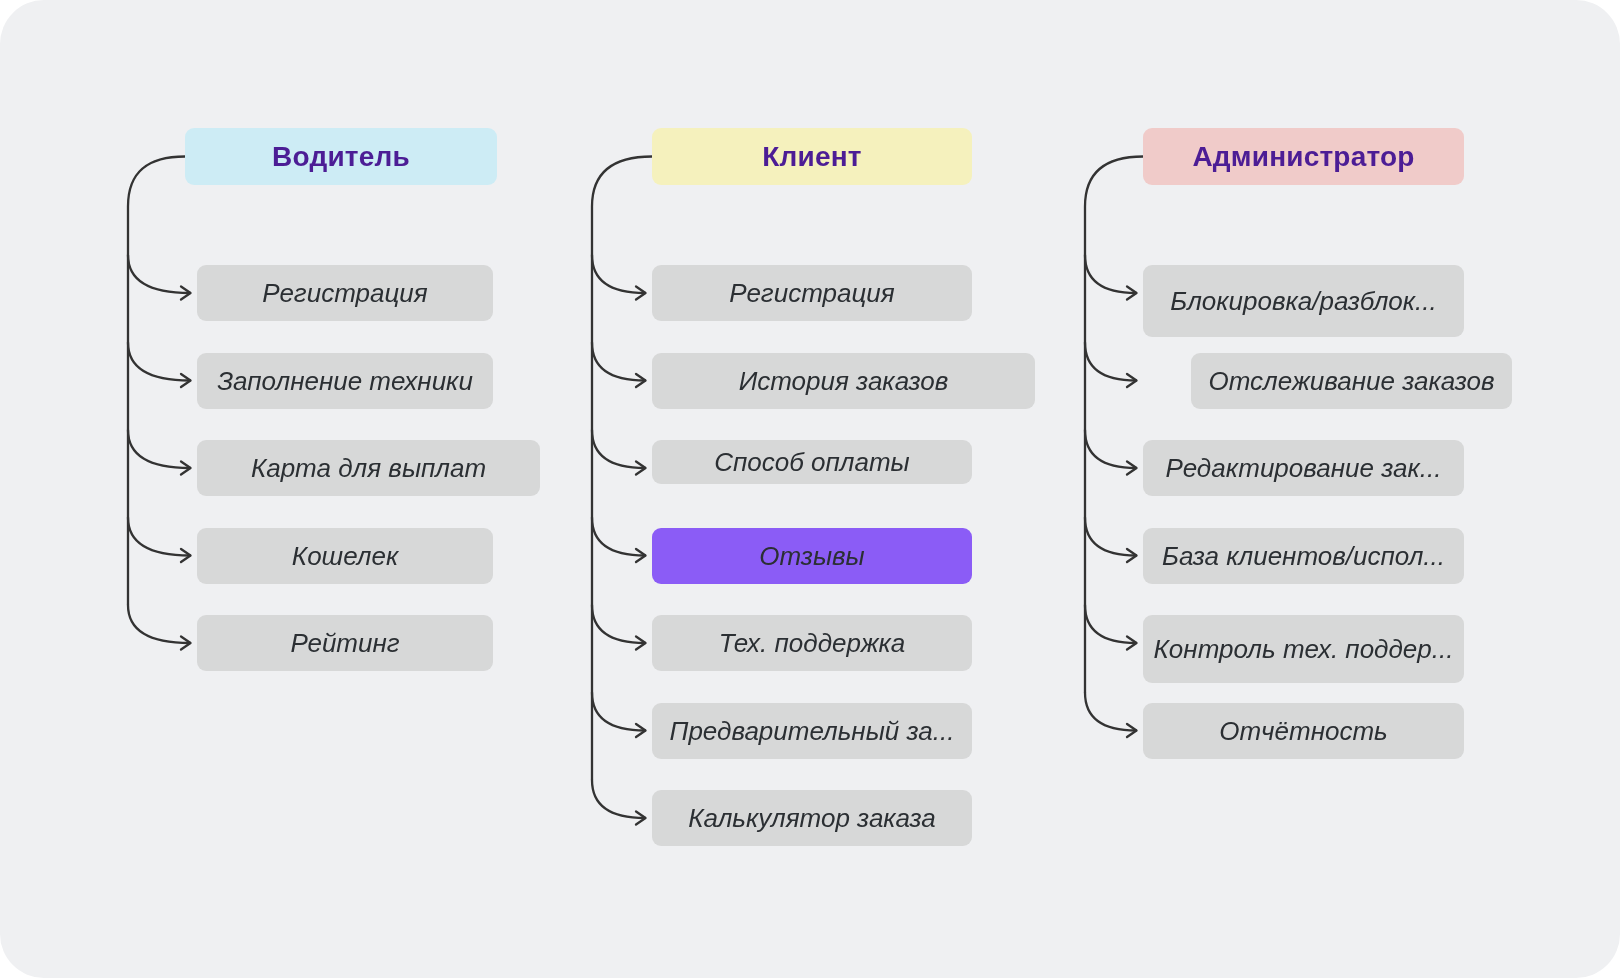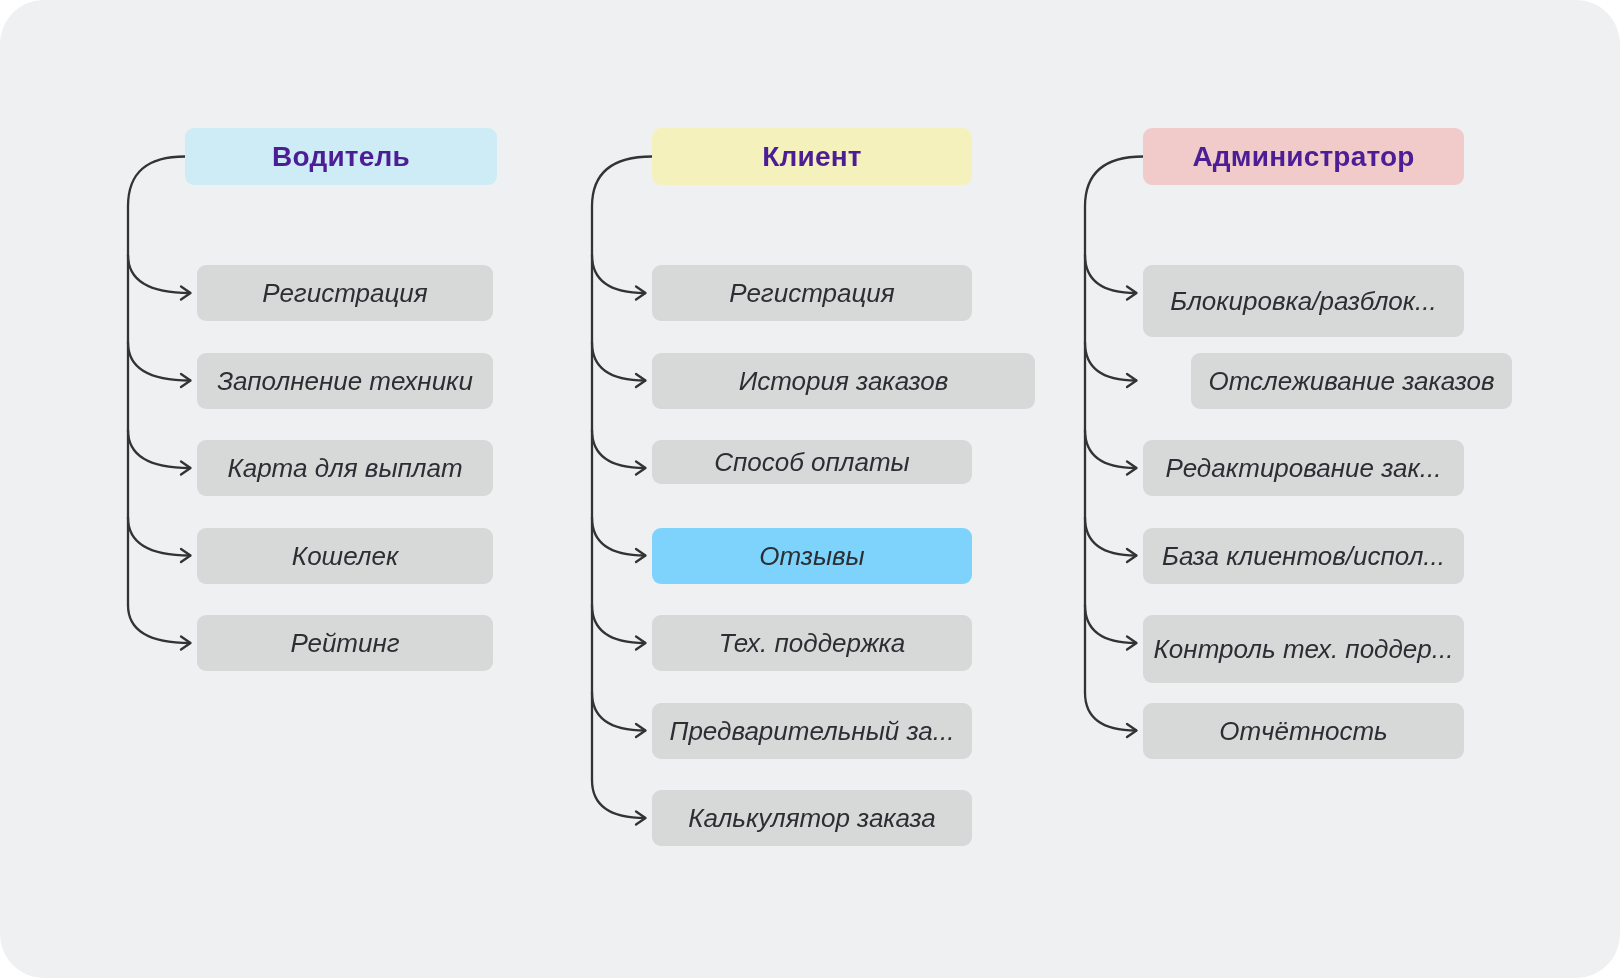--- a/index.html
+++ b/index.html
@@ -90,28 +90,28 @@
       <path d="M 1127 549 L 1136.5 555.5 L 1127 562" fill="none" stroke="#333333" stroke-width="2.3" stroke-linecap="round" stroke-linejoin="round"></path>
       <path d="M 1085 605 C 1085 634 1106.42 643 1136 643" fill="none" stroke="#333333" stroke-width="2.3" stroke-linecap="round" stroke-linejoin="round"></path>
       <path d="M 1127 636.5 L 1136.5 643 L 1127 649.5" fill="none" stroke="#333333" stroke-width="2.3" stroke-linecap="round" stroke-linejoin="round"></path>
       <path d="M 1085 692.5 C 1085 721.5 1106.42 730.5 1136 730.5" fill="none" stroke="#333333" stroke-width="2.3" stroke-linecap="round" stroke-linejoin="round"></path>
       <path d="M 1127 724 L 1136.5 730.5 L 1127 737" fill="none" stroke="#333333" stroke-width="2.3" stroke-linecap="round" stroke-linejoin="round"></path>
     </svg>
   <div id="nodes">
       <div class="node header-node" style="left: 185px; top: 128px; width: 312px; height: 57px; background: rgb(205, 236, 245);">Водитель</div>
       <div class="node item-node" style="left: 197px; top: 265px; width: 296px; height: 56px; background: rgb(215, 216, 216);">Регистрация</div>
       <div class="node item-node" style="left: 197px; top: 353px; width: 296px; height: 56px; background: rgb(215, 216, 216);">Заполнение техники</div>
-      <div class="node item-node" style="left: 197px; top: 440px; width: 296px; height: 56px; background: rgb(215, 216, 216);">Карта для выплат</div>
+      <div class="node item-node" style="left: 197px; top: 440px; width: 343px; height: 56px; background: rgb(215, 216, 216);">Карта для выплат</div>
       <div class="node item-node" style="left: 197px; top: 528px; width: 296px; height: 56px; background: rgb(215, 216, 216);">Кошелек</div>
       <div class="node item-node" style="left: 197px; top: 615px; width: 296px; height: 56px; background: rgb(215, 216, 216);">Рейтинг</div>
       <div class="node header-node" style="left: 652px; top: 128px; width: 320px; height: 57px; background: rgb(245, 241, 189);">Клиент</div>
       <div class="node item-node" style="left: 652px; top: 265px; width: 320px; height: 56px; background: rgb(215, 216, 216);">Регистрация</div>
       <div class="node item-node" style="left: 652px; top: 353px; width: 383px; height: 56px; background: rgb(215, 216, 216);">История заказов</div>
       <div class="node item-node" style="left: 652px; top: 440px; width: 320px; height: 44px; background: rgb(215, 216, 216);">Способ оплаты</div>
-      <div class="node item-node" style="left: 652px; top: 528px; width: 320px; height: 56px; background: #7dd3fc;">Отзывы</div>
+      <div class="node item-node" style="left: 652px; top: 528px; width: 320px; height: 56px; background: #8b5cf6;">Отзывы</div>
       <div class="node item-node" style="left: 652px; top: 615px; width: 320px; height: 56px; background: rgb(215, 216, 216);">Тех. поддержка</div>
       <div class="node item-node" style="left: 652px; top: 703px; width: 320px; height: 56px; background: rgb(215, 216, 216);">Предварительный за...</div>
       <div class="node item-node" style="left: 652px; top: 790px; width: 320px; height: 56px; background: rgb(215, 216, 216);">Калькулятор заказа</div>
       <div class="node header-node" style="left: 1143px; top: 128px; width: 321px; height: 57px; background: rgb(240, 203, 201);">Администратор</div>
       <div class="node item-node" style="left: 1143px; top: 265px; width: 321px; height: 72px; background: rgb(215, 216, 216); text-align: right;">Блокировка/разблок...</div>
       <div class="node item-node" style="left: 1143px; top: 353px; width: 321px; height: 56px; background: rgb(215, 216, 216); margin-left: 48px;">Отслеживание заказов</div>
       <div class="node item-node" style="left: 1143px; top: 440px; width: 321px; height: 56px; background: rgb(215, 216, 216);">Редактирование зак...</div>
       <div class="node item-node" style="left: 1143px; top: 528px; width: 321px; height: 56px; background: rgb(215, 216, 216);">База клиентов/испол...</div>
       <div class="node item-node" style="left: 1143px; top: 615px; width: 321px; height: 68px; background: rgb(215, 216, 216);">Контроль тех. поддер...</div>
       <div class="node item-node" style="left: 1143px; top: 703px; width: 321px; height: 56px; background: rgb(215, 216, 216);">Отчётность</div>

